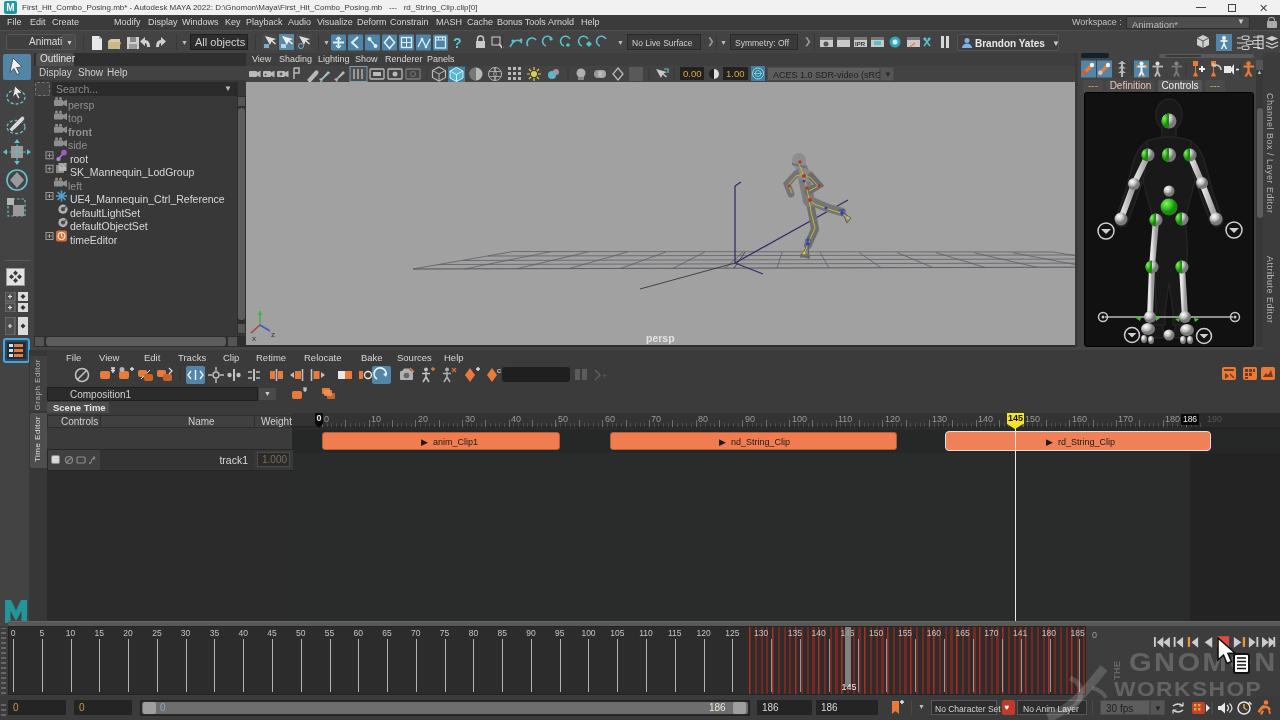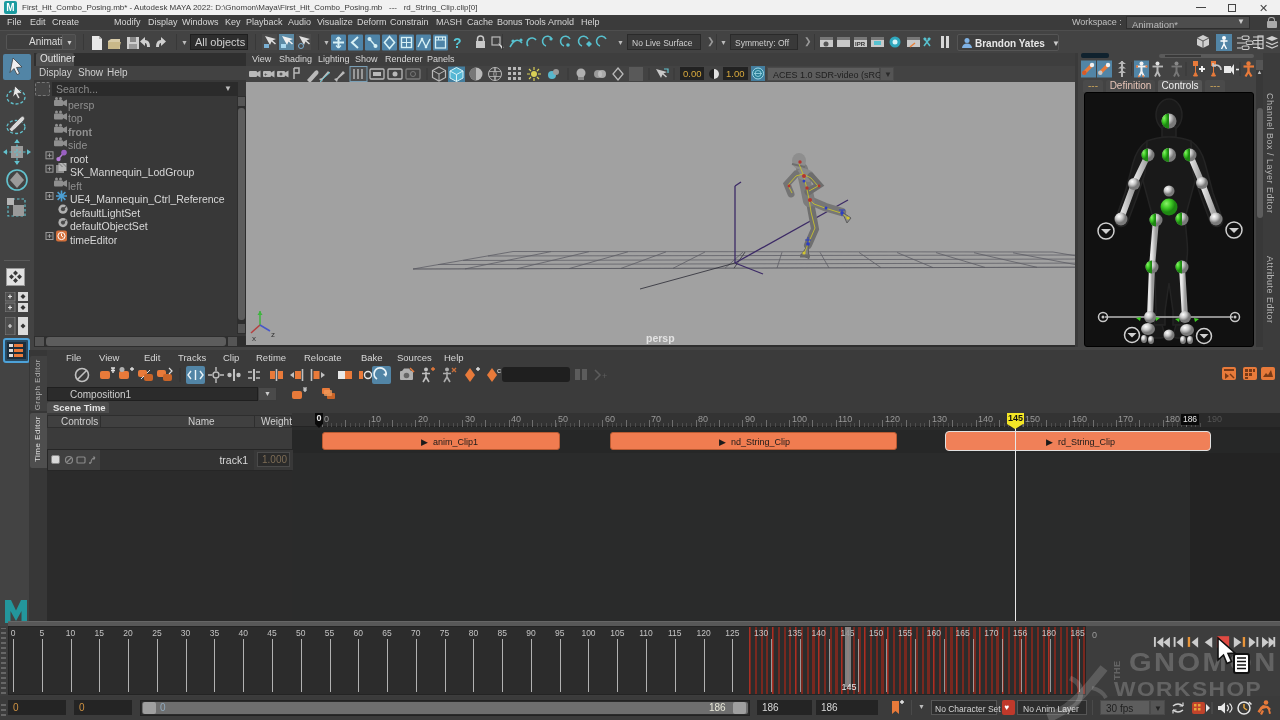--- a/index.html
+++ b/index.html
@@ -1191,21 +1191,21 @@
     <span class="abs" style="left:720.4px;top:0;width:24px;text-align:center;">125</span>
     <span class="abs" style="left:749.1px;top:0;width:24px;text-align:center;">130</span>
     <span class="abs" style="left:777.9px;top:0;width:24px;text-align:right;">135</span>
     <span class="abs" style="left:806.7px;top:0;width:24px;text-align:center;">140</span>
     <span class="abs" style="left:835.5px;top:0;width:24px;text-align:center;">145</span>
     <span class="abs" style="left:864.2px;top:0;width:24px;text-align:center;">150</span>
     <span class="abs" style="left:893.0px;top:0;width:24px;text-align:center;">155</span>
     <span class="abs" style="left:921.8px;top:0;width:24px;text-align:center;">160</span>
     <span class="abs" style="left:950.6px;top:0;width:24px;text-align:center;">165</span>
     <span class="abs" style="left:979.3px;top:0;width:24px;text-align:center;">170</span>
-    <span class="abs" style="left:1008.1px;top:0;width:24px;text-align:center;">156</span>
+    <span class="abs" style="left:1008.1px;top:0;width:24px;text-align:center;">141</span>
     <span class="abs" style="left:1036.9px;top:0;width:24px;text-align:center;">180</span>
     <span class="abs" style="left:1065.7px;top:0;width:24px;text-align:center;">185</span>
     </div>
 
   <div class="abs" style="left:845px;top:1px;width:6px;height:60px;background:#8f8f8f;opacity:0.85;"></div>
   <div class="abs" style="left:836px;top:56px;width:26px;height:11px;font-size:9px;color:#e8e8e8;text-align:center;">145</div>
   <span class="abs" style="left:1092px;top:4px;font-size:9px;color:#9a9a9a;">0</span>
 
   <svg class="abs" style="left:1150px;top:9px;" width="130" height="15" viewBox="0 0 130 15">
     <g fill="#cccccc" transform="translate(3,1.2) scale(0.94,0.82)">

